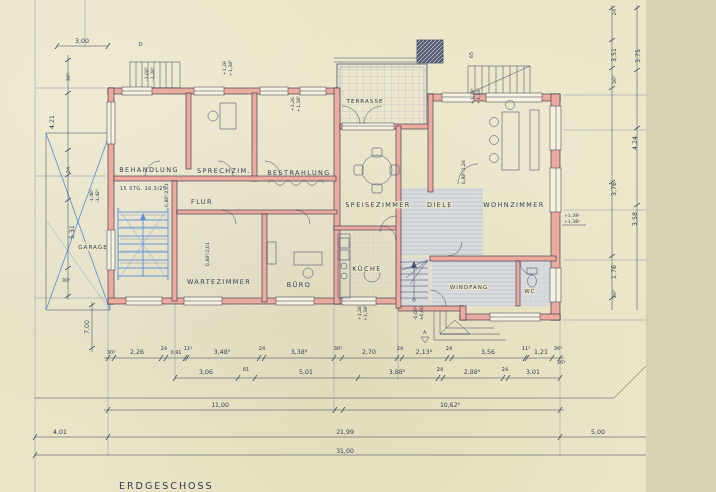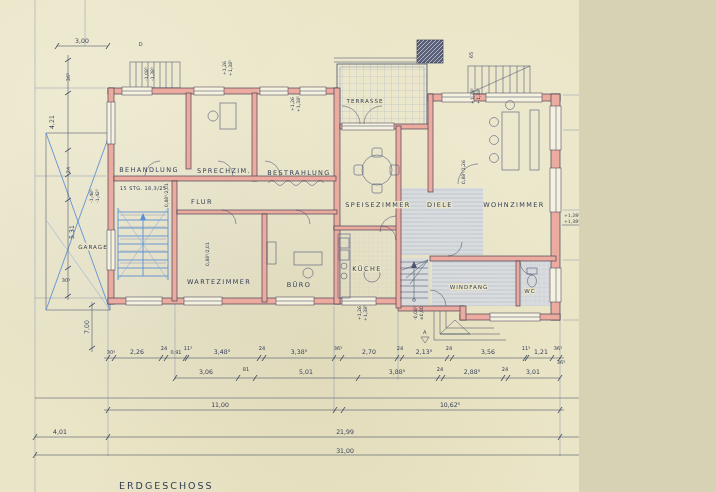--- a/index.html
+++ b/index.html
@@ -1,17 +1,17 @@
 <!DOCTYPE html>
 <html><head>
 <meta charset="utf-8">
 <style>
   html,body{margin:0;padding:0;background:#d8d2b4;}
   .sheet{
-    position:relative;width:579px;height:492px;overflow:hidden;
+    position:relative;width:646px;height:492px;overflow:hidden;
     background:
       radial-gradient(ellipse at 15% 20%, rgba(255,255,255,.22), transparent 45%),
       radial-gradient(ellipse at 80% 30%, rgba(255,255,255,.15), transparent 40%),
       radial-gradient(ellipse at 55% 75%, rgba(205,198,160,.30), transparent 55%),
       radial-gradient(ellipse at 30% 55%, rgba(186,192,214,.14), transparent 45%),
       #eae5c6;
     font-family:"DejaVu Sans", sans-serif;
   }
   svg{position:absolute;inset:0;}
   text{fill:#333d58;}

